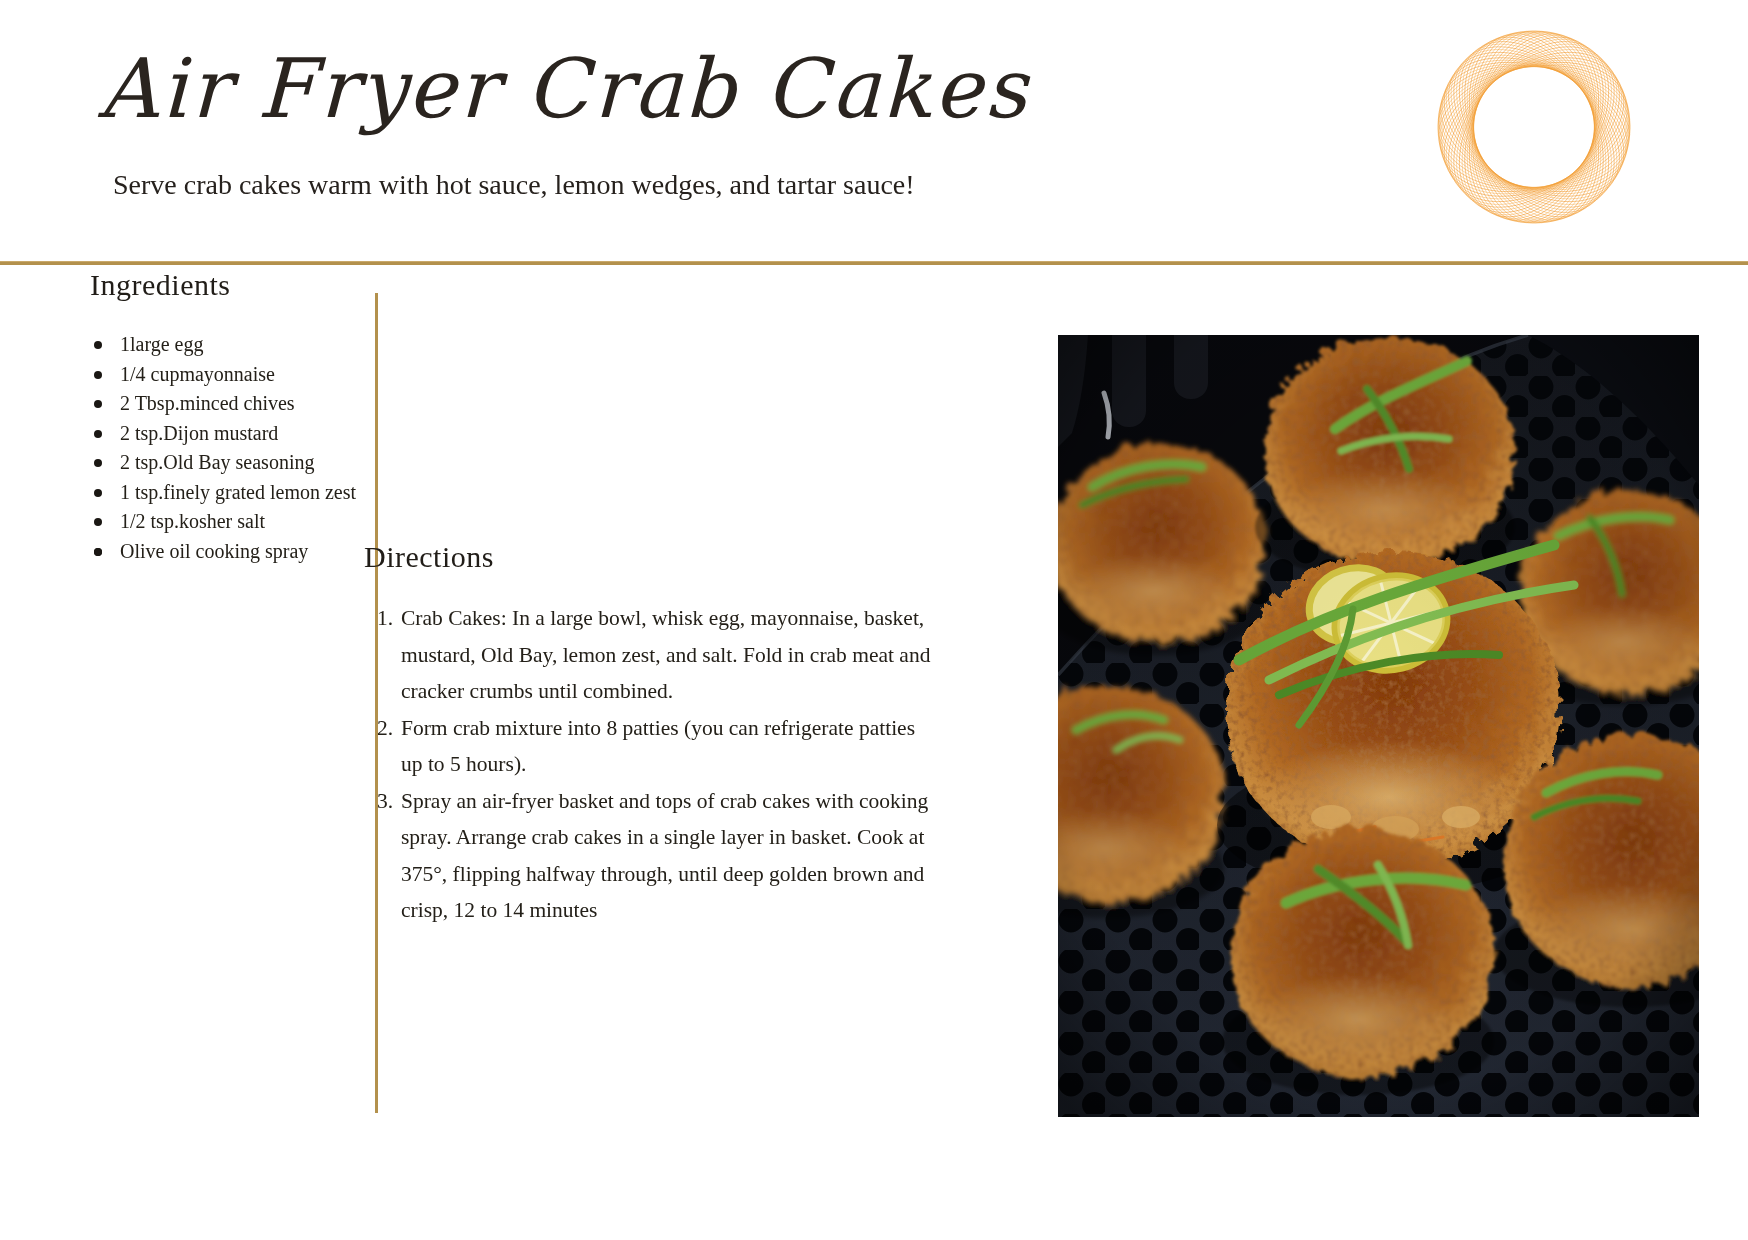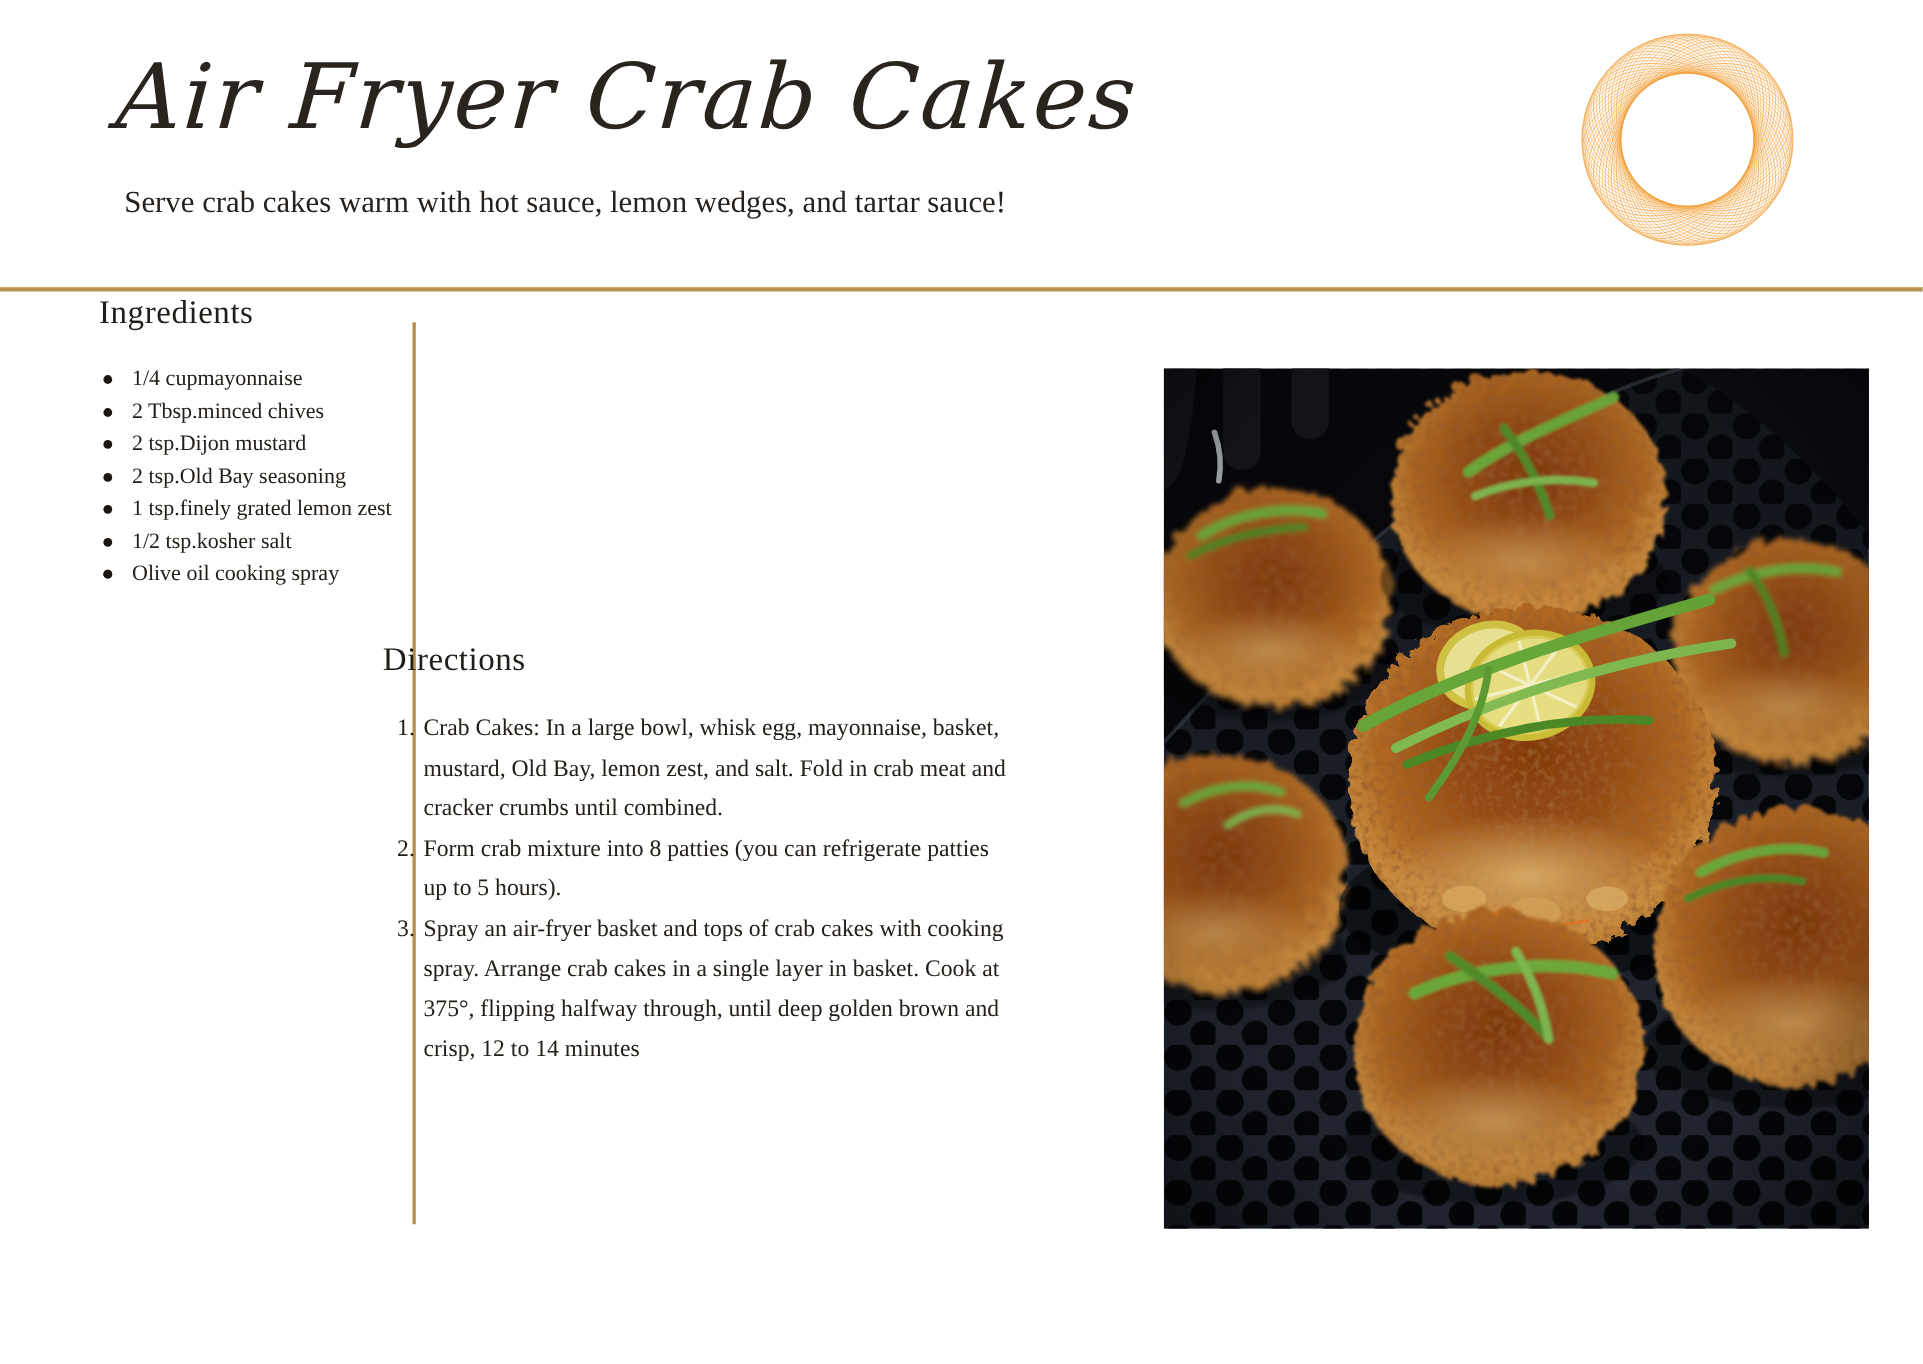--- a/index.html
+++ b/index.html
@@ -46,21 +46,21 @@
     background:#1a1713;
   }
 
   
   .v-rule{
     position:absolute;left:375px;top:293px;width:3px;height:820px;
     background:#b3914d;
   }
 
   
-  .directions{position:absolute;left:348px;top:538px;width:575px;margin-top:43px;}
+  .directions{position:absolute;left:364px;top:538px;width:575px;}
   .dir-list{
     list-style:none;margin:24px 0 0 0;padding:0 0 0 13px;width:555px;
   }
   .dir-list li{display:flex;align-items:flex-start;}
   .dir-list .num{
     flex:0 0 auto;width:24px;font-size:21.5px;line-height:36.5px;color:#242019;
   }
   .dir-list .step-text{
     flex:1 1 auto;font-size:21.5px;line-height:36.5px;color:#242019;
   }
@@ -120,20 +120,21 @@
         <ellipse rx="97" ry="61" transform="rotate(171)" fill="none" stroke="#ee8c15" stroke-width="0.7" opacity="0.65"></ellipse>
         <ellipse rx="97" ry="61" transform="rotate(175.5)" fill="none" stroke="#f6ad4e" stroke-width="0.7" opacity="0.65"></ellipse>
       </g>
   </svg>
 
   <div class="gold-rule"></div>
 
   <section class="ingredients">
     <h2 class="section-heading">Ingredients</h2>
     <ul class="ing-list">
+      <li><span class="dot"></span><span>1large egg</span></li>
       <li><span class="dot"></span><span>1/4 cupmayonnaise</span></li>
       <li><span class="dot"></span><span>2 Tbsp.minced chives</span></li>
       <li><span class="dot"></span><span>2 tsp.Dijon mustard</span></li>
       <li><span class="dot"></span><span>2 tsp.Old Bay seasoning</span></li>
       <li><span class="dot"></span><span>1 tsp.finely grated lemon zest</span></li>
       <li><span class="dot"></span><span>1/2 tsp.kosher salt</span></li>
       <li><span class="dot"></span></li>
       <li><span class="dot"></span><span>Olive oil cooking spray</span></li>
     </ul>
   </section>

